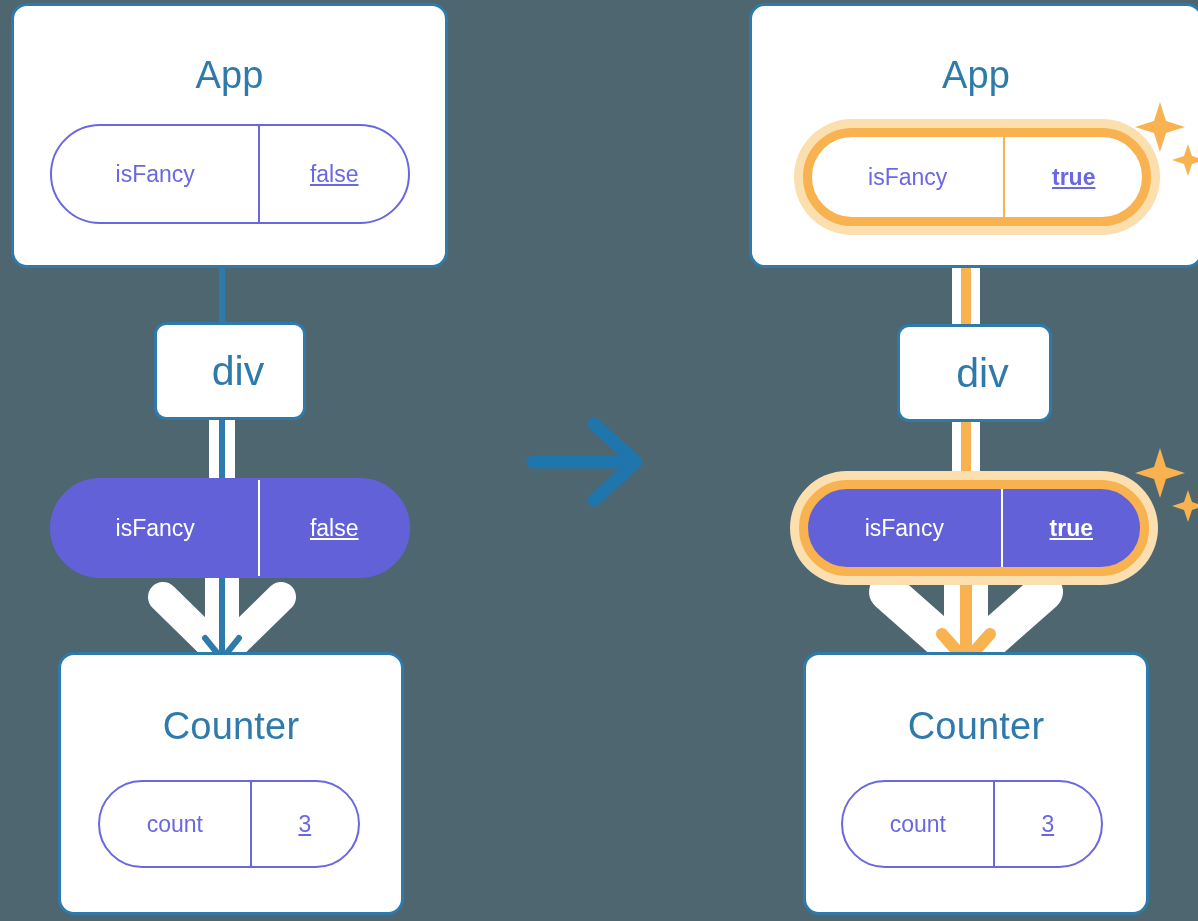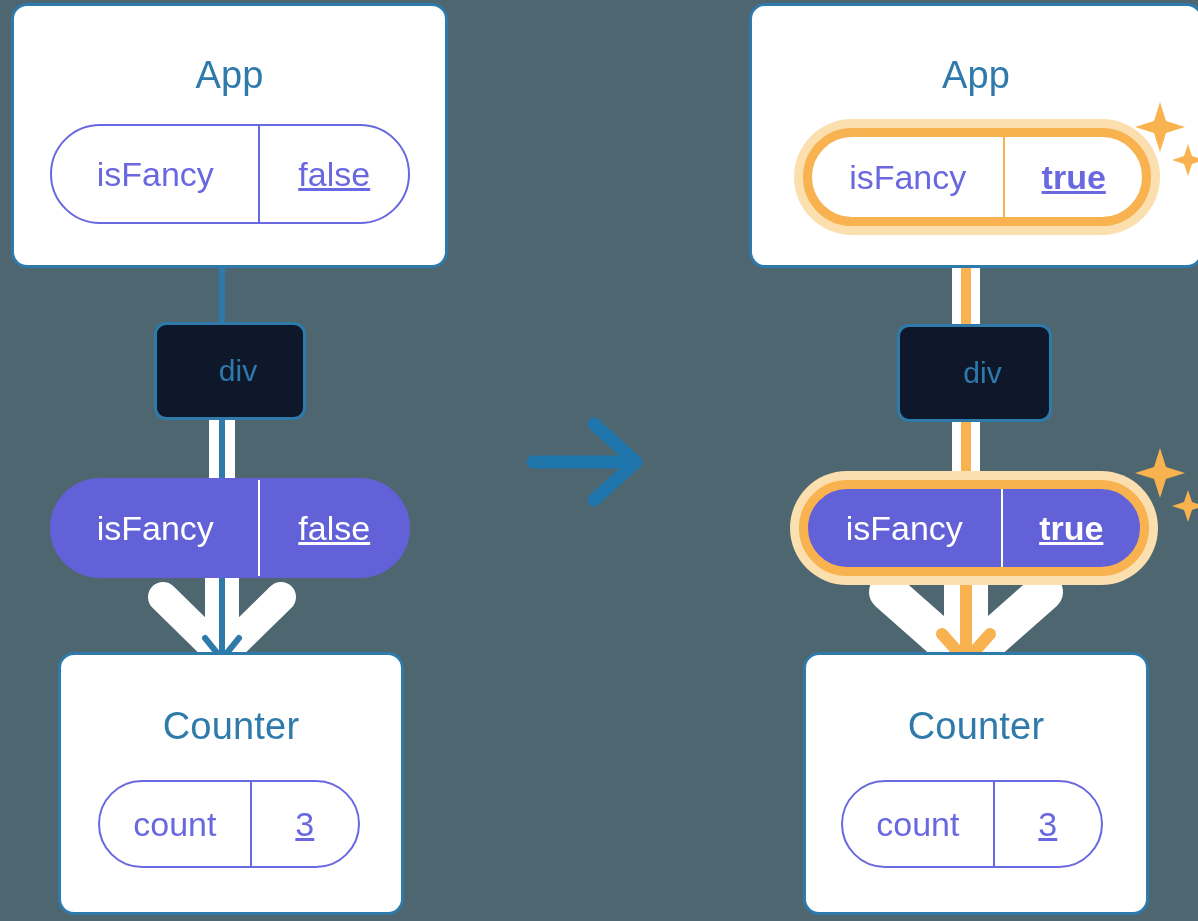--- a/index.html
+++ b/index.html
@@ -45,46 +45,46 @@
     position: absolute;
     width: 100%;
     text-align: center;
     color: #2e7aab;
     font-size: 38px;
     font-weight: 400;
     letter-spacing: 0.2px;
   }
   .tag-box {
     position: absolute;
-    background: #0f172a;
+    background: #ffffff;
     border: 3px solid #2e7aab;
     border-radius: 12px;
     box-sizing: border-box;
     display: flex;
     align-items: center;
     justify-content: center;
     color: #2e7aab;
-    font-size: 30px;
+    font-size: 41px;
     padding-left: 16px;
   }
 
   
   .pill {
     position: absolute;
     box-sizing: border-box;
     display: flex;
     align-items: stretch;
     border-radius: 999px;
     overflow: hidden;
   }
   .pill .cell {
     display: flex;
     align-items: center;
     justify-content: center;
-    font-size: 34px;
+    font-size: 23px;
     box-sizing: border-box;
   }
   .pill .cell.name { flex: 0 0 58%; }
   .pill .cell.value { flex: 1 1 auto; text-decoration: underline; }
 
   
   .pill.outline {
     border: 2px solid #6a68e0;
     background: #ffffff;
   }

